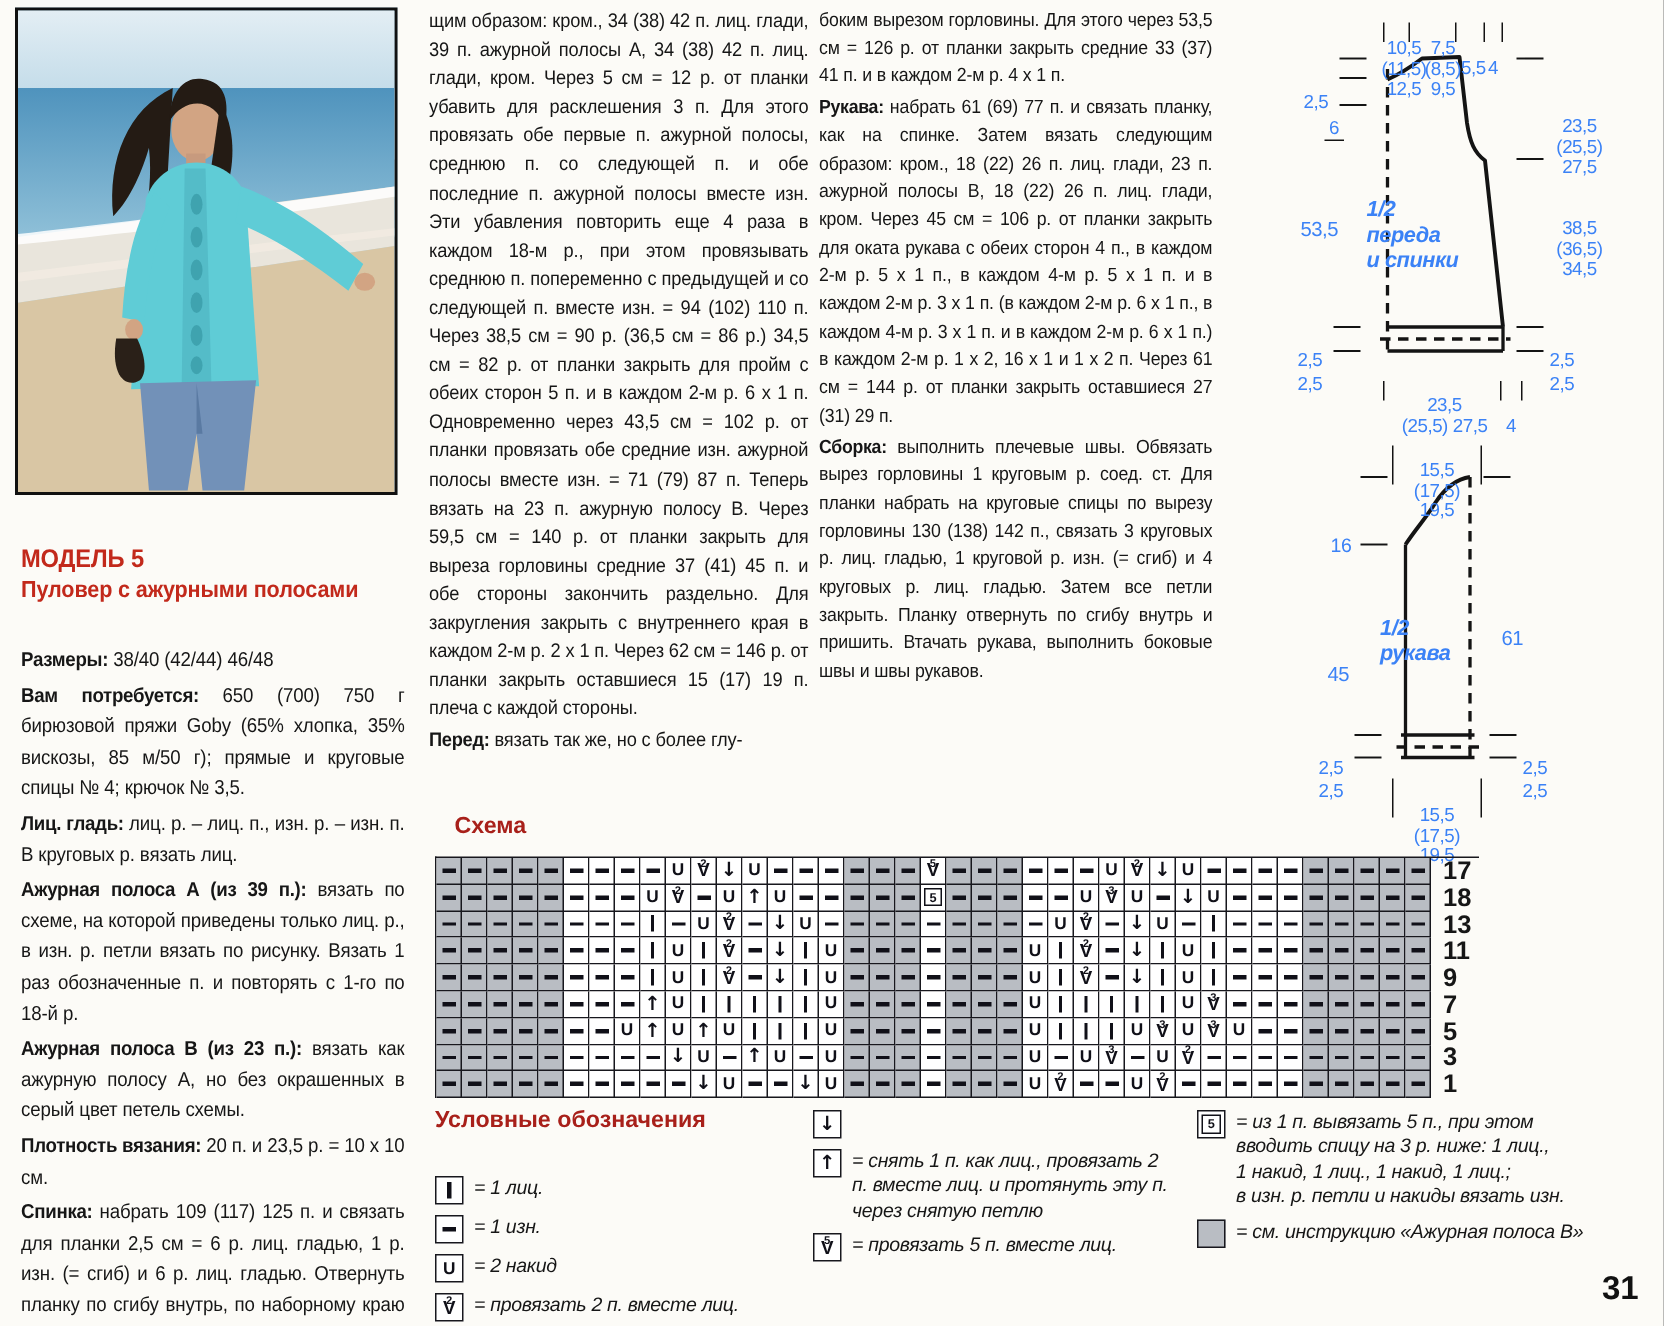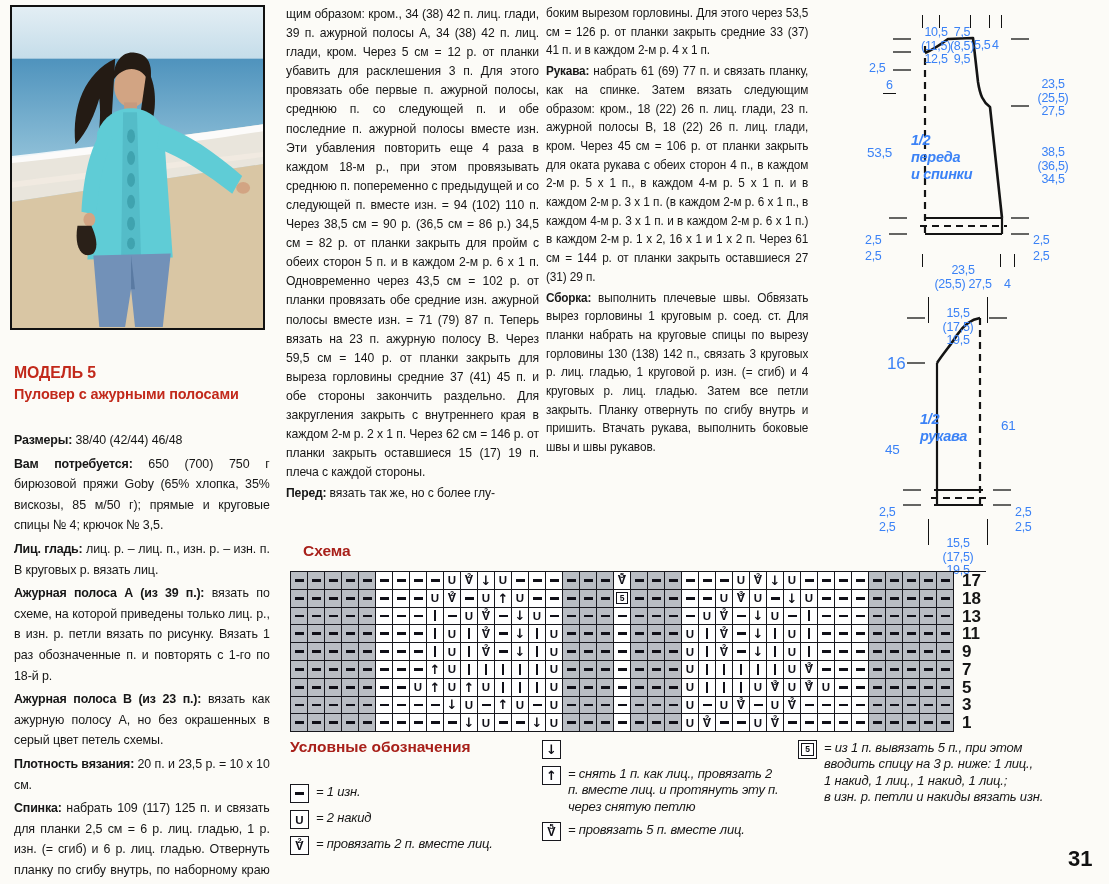--- a/index.html
+++ b/index.html
@@ -214,21 +214,21 @@
       <line class="tick" x1="60" y1="207" x2="78" y2="207"></line>
       <line class="tick" x1="60" y1="222" x2="78" y2="222"></line>
       <line class="tick" x1="150" y1="207" x2="168" y2="207"></line>
       <line class="tick" x1="150" y1="222" x2="168" y2="222"></line>
     </svg>
     <span class="m ctr" style="left:89px;top:0;width:52px">15,5
 (17,5)
 19,5</span>
     <div class="vbar" style="left:85px;top:14px;height:26px"></div>
     <div class="vbar" style="left:144px;top:14px;height:26px"></div>
-    <span class="m" style="left:44px;top:50px;font-size:17px">16</span>
+    <span class="m" style="left:44px;top:50px;font-size:13px">16</span>
     <span class="m" style="left:42px;top:136px;font-size:13.5px">45</span>
     <span class="m" style="left:158px;top:112px;font-size:13.5px">61</span>
     <span class="m" style="left:36px;top:199px">2,5</span>
     <span class="m" style="left:36px;top:214px">2,5</span>
     <span class="m" style="left:172px;top:199px">2,5</span>
     <span class="m" style="left:172px;top:214px">2,5</span>
     <span class="m ctr" style="left:89px;top:230px;width:52px">15,5
 (17,5)
 19,5</span>
     <div class="vbar" style="left:85px;top:236px;height:26px"></div>
@@ -1299,20 +1299,26 @@
       </div>
       <div class="cell gray">
         <span class="s dash"></span>
       </div>
       <div class="rownum">1</div>
     </div>
 
   <div class="legend">
     <h3 class="legend-title">Условные обозначения</h3>
     <div class="lcol" style="left:0;top:46px;width:250px">
+        <div class="litem">
+          <span class="symframe">
+            <span class="s knit"></span>
+          </span>
+          <span class="ltext">= 1 лиц.</span>
+        </div>
         <div class="litem">
           <span class="symframe">
             <span class="s dash"></span>
           </span>
           <span class="ltext">= 1 изн.</span>
         </div>
         <div class="litem">
           <span class="symframe">
             <span class="s yo">U</span>
           </span>
@@ -1349,17 +1355,21 @@
     <div class="lcol" style="left:508px;top:2px;width:305px">
         <div class="litem">
           <span class="symframe">
             <span class="s b5">5</span>
           </span>
           <span class="ltext">= из 1 п. вывязать 5 п., при этом
 вводить спицу на 3 р. ниже: 1 лиц.,
 1 накид, 1 лиц., 1 накид, 1 лиц.;
 в изн. р. петли и накиды вязать изн.</span>
         </div>
+        <div class="litem">
+          <span class="symframe grayframe"></span>
+          <span class="ltext">= см. инструкцию «Ажурная полоса B»</span>
+        </div>
       </div>
   </div>
 
   <div class="pageno">31</div>
 </div>
 
 </body></html>

